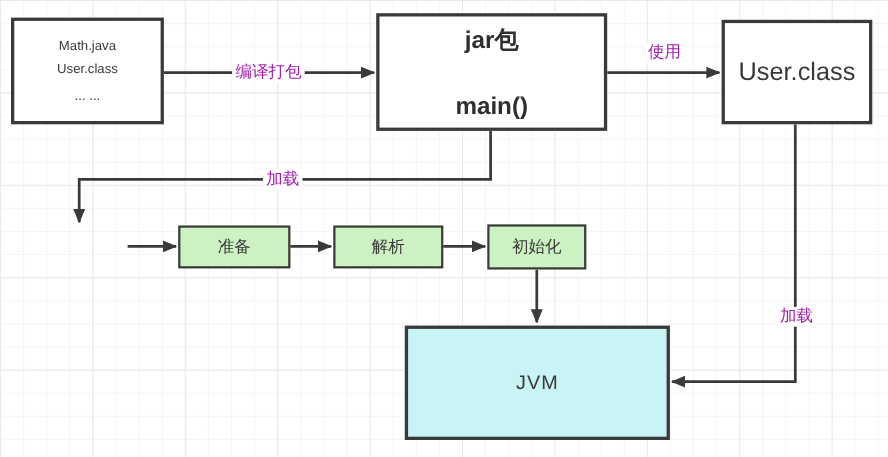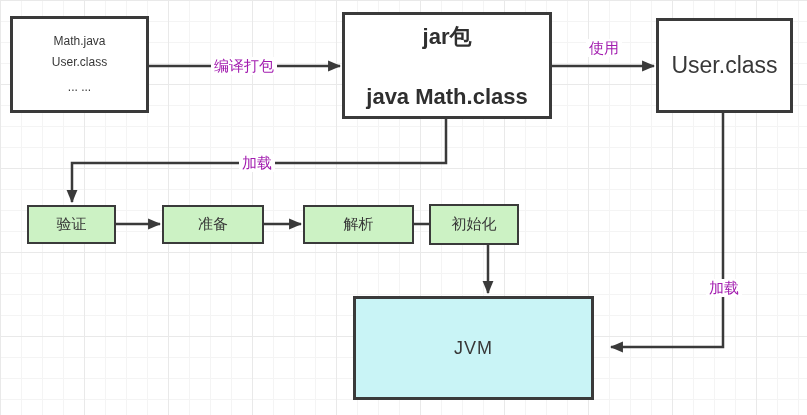--- a/index.html
+++ b/index.html
@@ -62,24 +62,24 @@
     font-size: 23px;
   }
   .phase {
     top: 205px; height: 39px;
     border-width: 2px;
     background: #ccf2c4;
     font-size: 15px;
   }
   .phase-verify     { left: 27px;  width: 89px; }
   .phase-prepare    { left: 162px; width: 102px; }
-  .phase-resolve    { left: 303px; width: 111px; }
-  .phase-initialize { left: 429px; top: 204px; width: 90px; height: 41px; }
+  .phase-resolve    { left: 303px; width: 100px; }
+  .phase-initialize { left: 443px; top: 204px; width: 90px; height: 41px; }
   .node-jvm {
-    left: 353px; top: 296px; width: 241px; height: 104px;
+    left: 368px; top: 296px; width: 241px; height: 104px;
     background: #c9f4f6;
     font-size: 18px;
     letter-spacing: 1px;
   }
   .edge-label {
     position: absolute;
     transform: translate(-50%, -50%);
     background: #ffffff;
     padding: 0 3px;
     font-size: 15px;
@@ -115,31 +115,28 @@
 
   <div class="node node-src">
     <span>Math.java</span>
     <span>User.class</span>
     <span class="dots">... ...</span>
   </div>
 
   <div class="node node-jar">
     <div class="jar-title">jar包</div>
     <div class="jar-body">
-      <div>java Math.class</div>
+      <div>main()</div>
     </div>
   </div>
 
   <div class="node node-user">
     <span>User.class</span>
   </div>
 
-  <div class="node phase phase-verify">
-    <span>验证</span>
-  </div>
   <div class="node phase phase-prepare">
     <span>准备</span>
   </div>
   <div class="node phase phase-resolve">
     <span>解析</span>
   </div>
   <div class="node phase phase-initialize">
     <span>初始化</span>
   </div>
 

